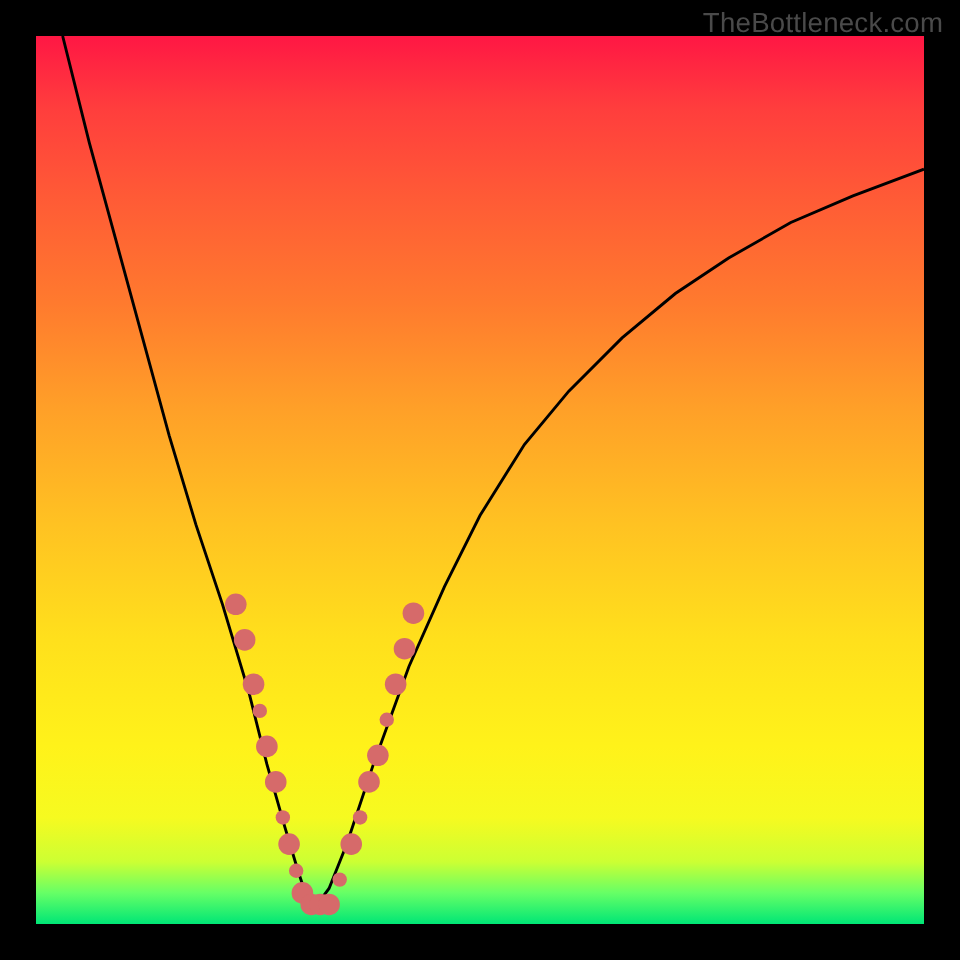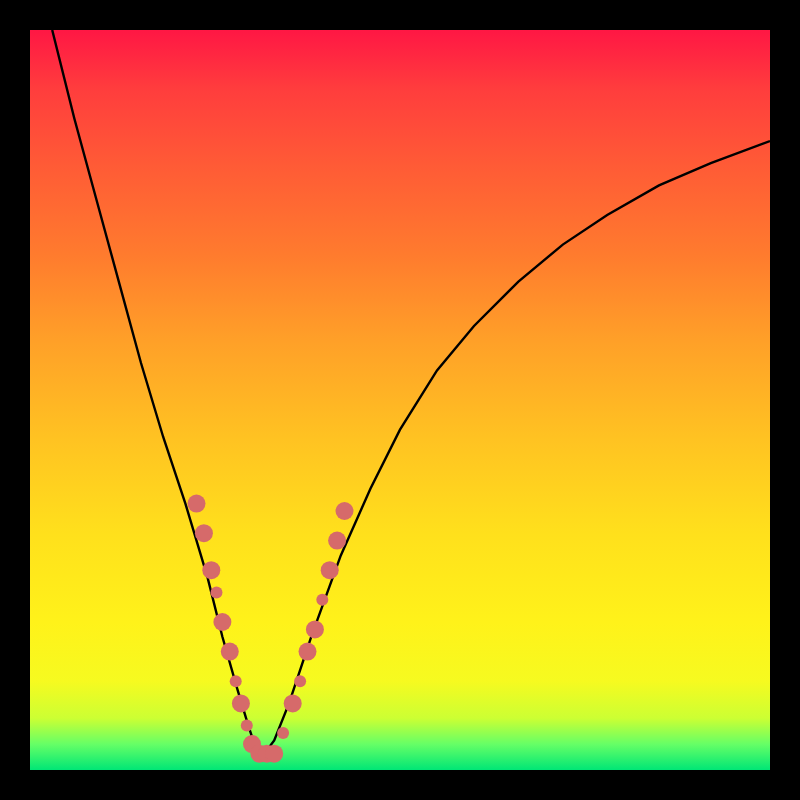--- a/index.html
+++ b/index.html
@@ -54,20 +54,21 @@
     left: 0;
     top: 0;
     width: 740px;
     height: 740px;
   }
 </style>
 </head>
 <body>
 
 <div class="frame">
+  <div class="watermark">TheBottleneck.com</div>
   <div class="plot">
     <svg class="overlay" viewBox="0 0 740 740" preserveAspectRatio="none">
       <path id="curve-path" fill="none" stroke="#000000" stroke-width="2.4" d="M22.2 0.0 L44.4 88.8 L66.6 170.2 L88.8 251.6 L111.0 333.0 L133.2 407.0 L155.4 473.6 L177.6 547.6 L192.4 606.8 L207.2 658.6 L218.3 695.6 L225.7 717.8 L233.1 725.2 L244.2 710.4 L259.0 673.4 L281.2 606.8 L310.8 525.4 L340.4 458.8 L370.0 399.6 L407.0 340.4 L444.0 296.0 L488.4 251.6 L532.8 214.6 L577.2 185.0 L629.0 155.4 L680.8 133.2 L740.0 111.0"></path>
       <g id="marker-group">
           <circle cx="166.5" cy="473.6" r="9" fill="#d66a6a"></circle>
           <circle cx="173.9" cy="503.2" r="9" fill="#d66a6a"></circle>
           <circle cx="181.3" cy="540.2" r="9" fill="#d66a6a"></circle>
           <circle cx="186.5" cy="562.4" r="6" fill="#d66a6a"></circle>
           <circle cx="192.4" cy="592.0" r="9" fill="#d66a6a"></circle>
           <circle cx="199.8" cy="621.6" r="9" fill="#d66a6a"></circle>

